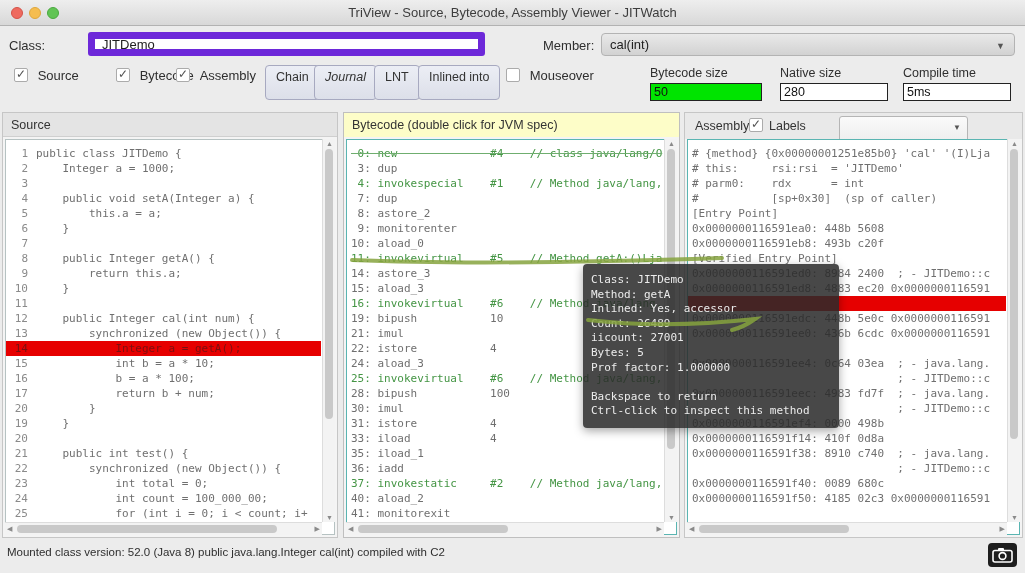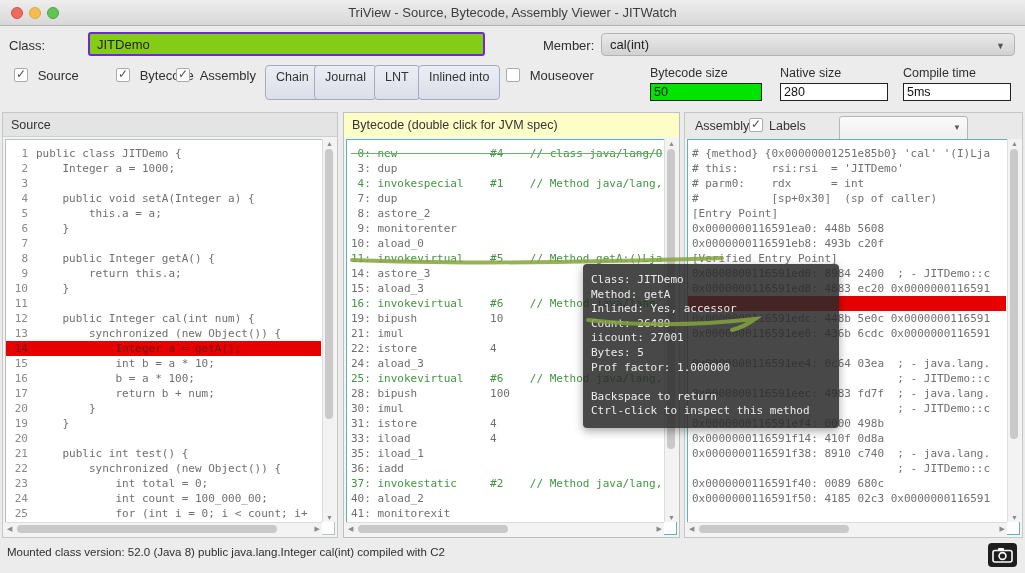--- a/index.html
+++ b/index.html
@@ -12,21 +12,21 @@
   .traffic { position:absolute; top:7px; width:12px; height:12px; border-radius:50%; }
   #tl-close { left:11px; background:#ee6a5f; border:1px solid #d55248; }
   #tl-min   { left:29px; background:#f5bd4f; border:1px solid #dfa73c; }
   #tl-max   { left:47px; background:#61c454; border:1px solid #4aa93f; }
   #window-title { position:absolute; left:0; right:0; top:5px; text-align:center;
     font-size:13px; color:#3c3c3c; }
 
   
   .lbl { position:absolute; font-size:13px; color:#2f2f2f; }
   #class-input { position:absolute; left:88px; top:32px; width:397px; height:24px;
-    border:2px solid #6d28d9; border-radius:3px; background:#84cc16; font-size:13px;
+    border:7px solid #6d28d9; border-radius:3px; background:#ffffff; font-size:13px;
     padding:0 7px; color:#222; font-family:"Liberation Sans",sans-serif; }
   #member-select { position:absolute; left:601px; top:33px; width:414px; height:23px;
     background:linear-gradient(#e9e9e9,#d2d2d2); border:1px solid #b3b3b3; border-radius:4px;
     font-size:13px; color:#222; padding:3px 8px; cursor:default; }
   #member-select .arrow { position:absolute; right:9px; top:7px; font-size:9px; color:#555; }
 
   .checkbox { display:inline-block; width:14px; height:14px; background:#fff;
     border:1px solid #ababab; border-radius:2px; position:relative; vertical-align:-2px; }
   .checkbox.checked::after { content:"\2713"; position:absolute; left:1px; top:-2px;
     font-size:12px; color:#555; }
@@ -136,21 +136,21 @@
   </div>
   <div class="cbgroup" style="left:88px; top:68px;padding-left:28px;">
     <span class="checkbox checked"></span>
     <span style="margin-left:6px;">Bytecode</span>
   </div>
   <div class="cbgroup" style="left:176px; top:68px;">
     <span class="checkbox checked"></span>
     <span style="margin-left:6px;">Assembly</span>
   </div>
   <div class="tbtn" style="left:265px; top:65px;">Chain</div>
-  <div class="tbtn" style="left:314px; top:65px;">Journal</div>
+  <div class="tbtn" style="left:314px; top:65px;font-style:italic;">Journal</div>
   <div class="tbtn" style="left:374px; top:65px;">LNT</div>
   <div class="tbtn" style="left:418px; top:65px;">Inlined into</div>
   <div class="cbgroup" style="left:506px; top:68px;">
     <span class="checkbox"></span>
     <span style="margin-left:6px;">Mouseover</span>
   </div>
 
   <div class="metric" style="left:650px; top:66px;">
     <div class="mlabel">Bytecode size</div>
     <div class="mvalue" style="background:#00e400;">50</div>

